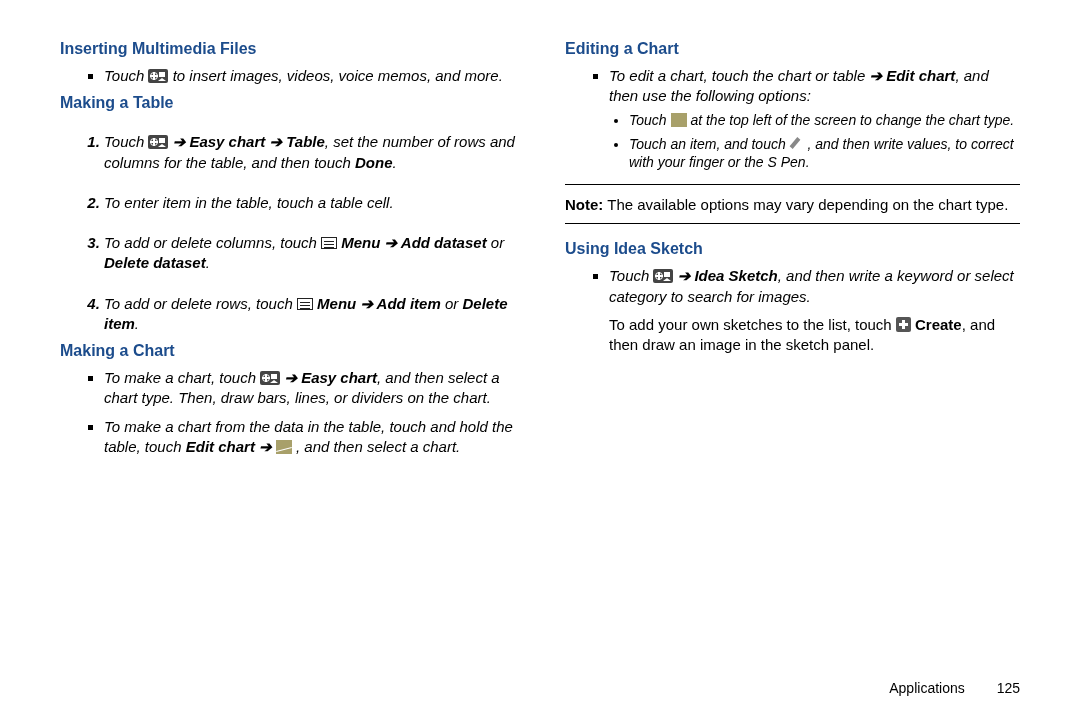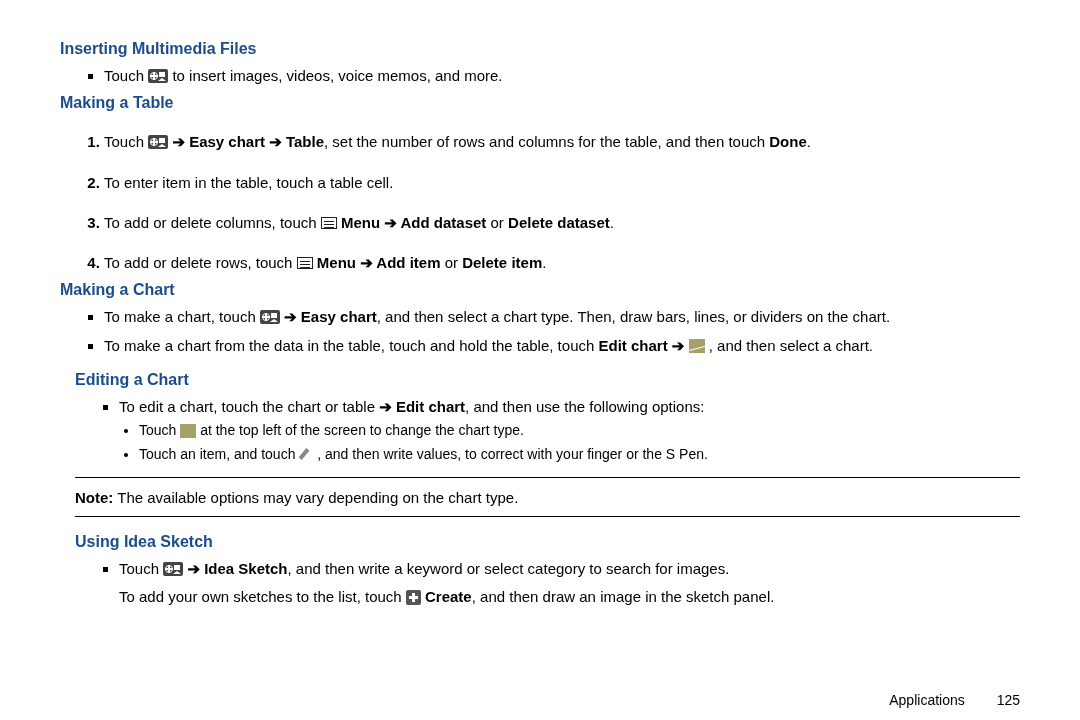--- a/index.html
+++ b/index.html
@@ -8,21 +8,21 @@
     font-family: Arial, Helvetica, sans-serif;
     font-size: 15px;
     color: #000;
     background: #fff;
     width: 1080px;
     height: 720px;
     overflow: hidden;
   }
   .page {
     display: flex;
-    flex-direction: column;
+    flex-direction: row;
     padding: 40px 50px 18px 50px;
     box-sizing: border-box;
     height: 100%;
     position: relative;
     border-radius: 23px;
   }
   .col {
     flex: 1;
     padding: 0 10px;
     box-sizing: border-box;
@@ -32,20 +32,21 @@
   .heading {
     color: #1c4c8c;
     font-weight: bold;
     font-size: 16px;
     margin: 0 0 8px 0;
   }
   .heading.mt { margin-top: 16px; }
   ul.square, ol.num {
     margin: 0 0 6px 0;
     padding-left: 44px;
+    font-style: italic;
   }
   ul.square > li {
     list-style-type: square;
     margin-bottom: 8px;
     line-height: 1.35;
   }
   ol.num > li {
     margin-bottom: 8px;
     line-height: 1.35;
     margin-top: 20px;
@@ -66,21 +67,21 @@
     padding-left: 44px;
     line-height: 1.35;
   }
   .hr {
     border: none;
     border-top: 1px solid #000;
     margin: 8px 0 10px 0;
   }
   .footer {
     position: absolute;
-    bottom: 12px;
+    bottom: 24px;
     right: 60px;
     font-size: 14px;
   }
   .footer .sec { margin-right: 28px; }
   .bold { font-weight: bold; }
   .arrow { font-weight: bold; }
 
   
   .icon {
     display: inline-block;

